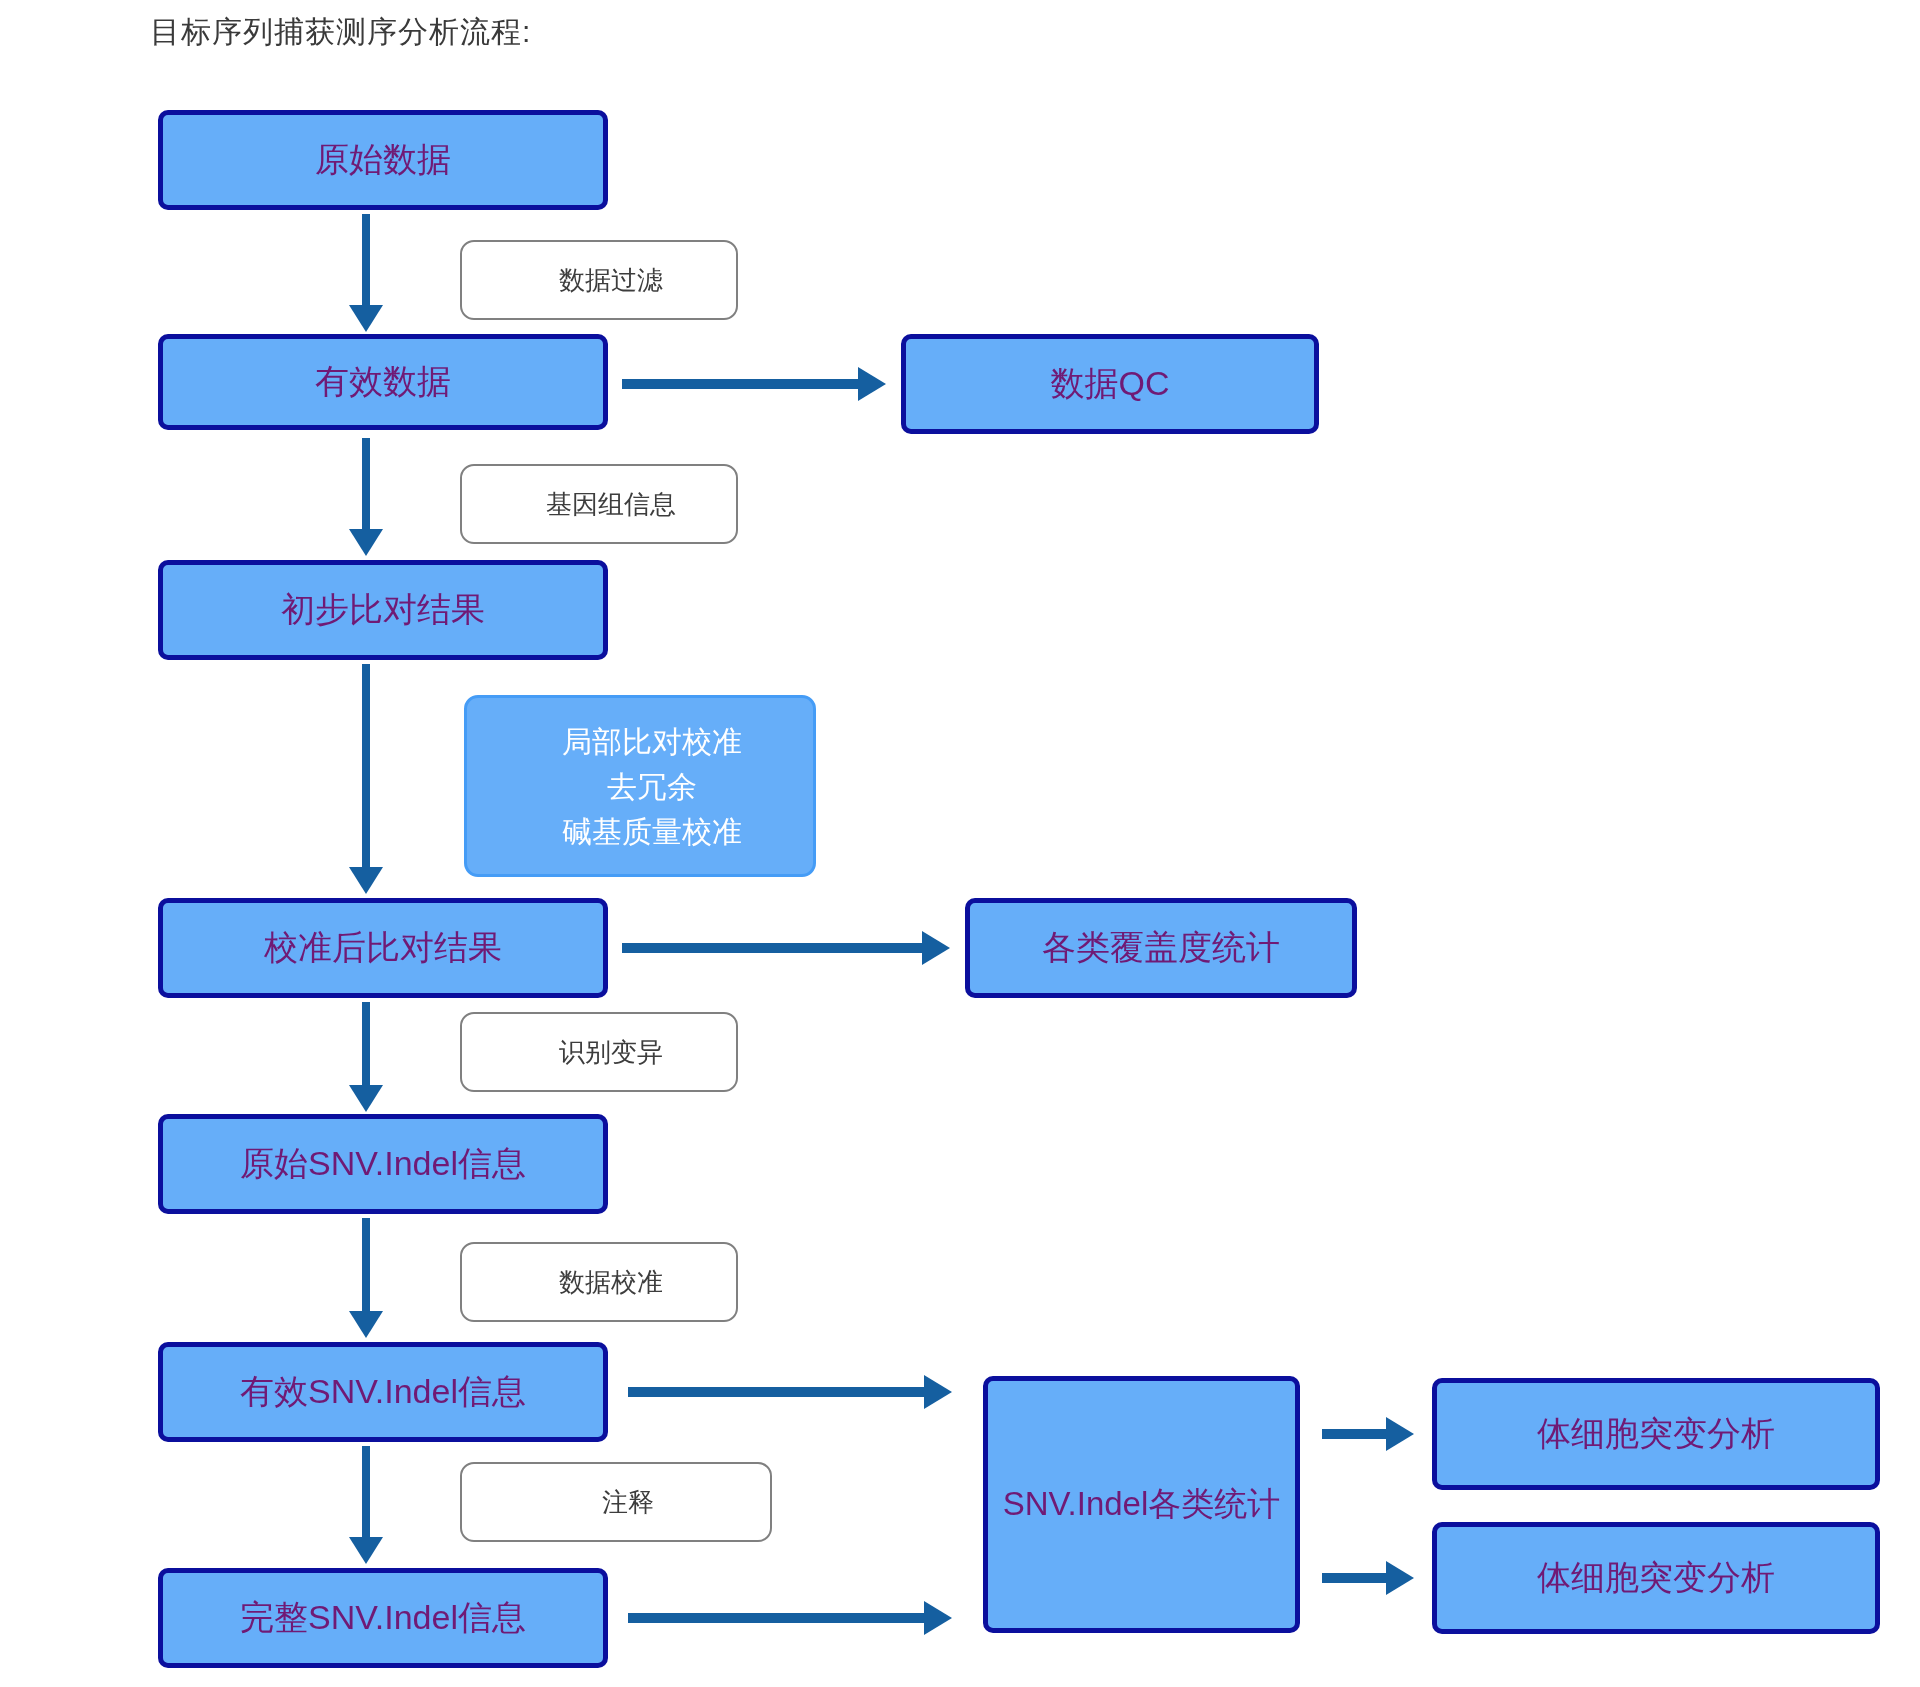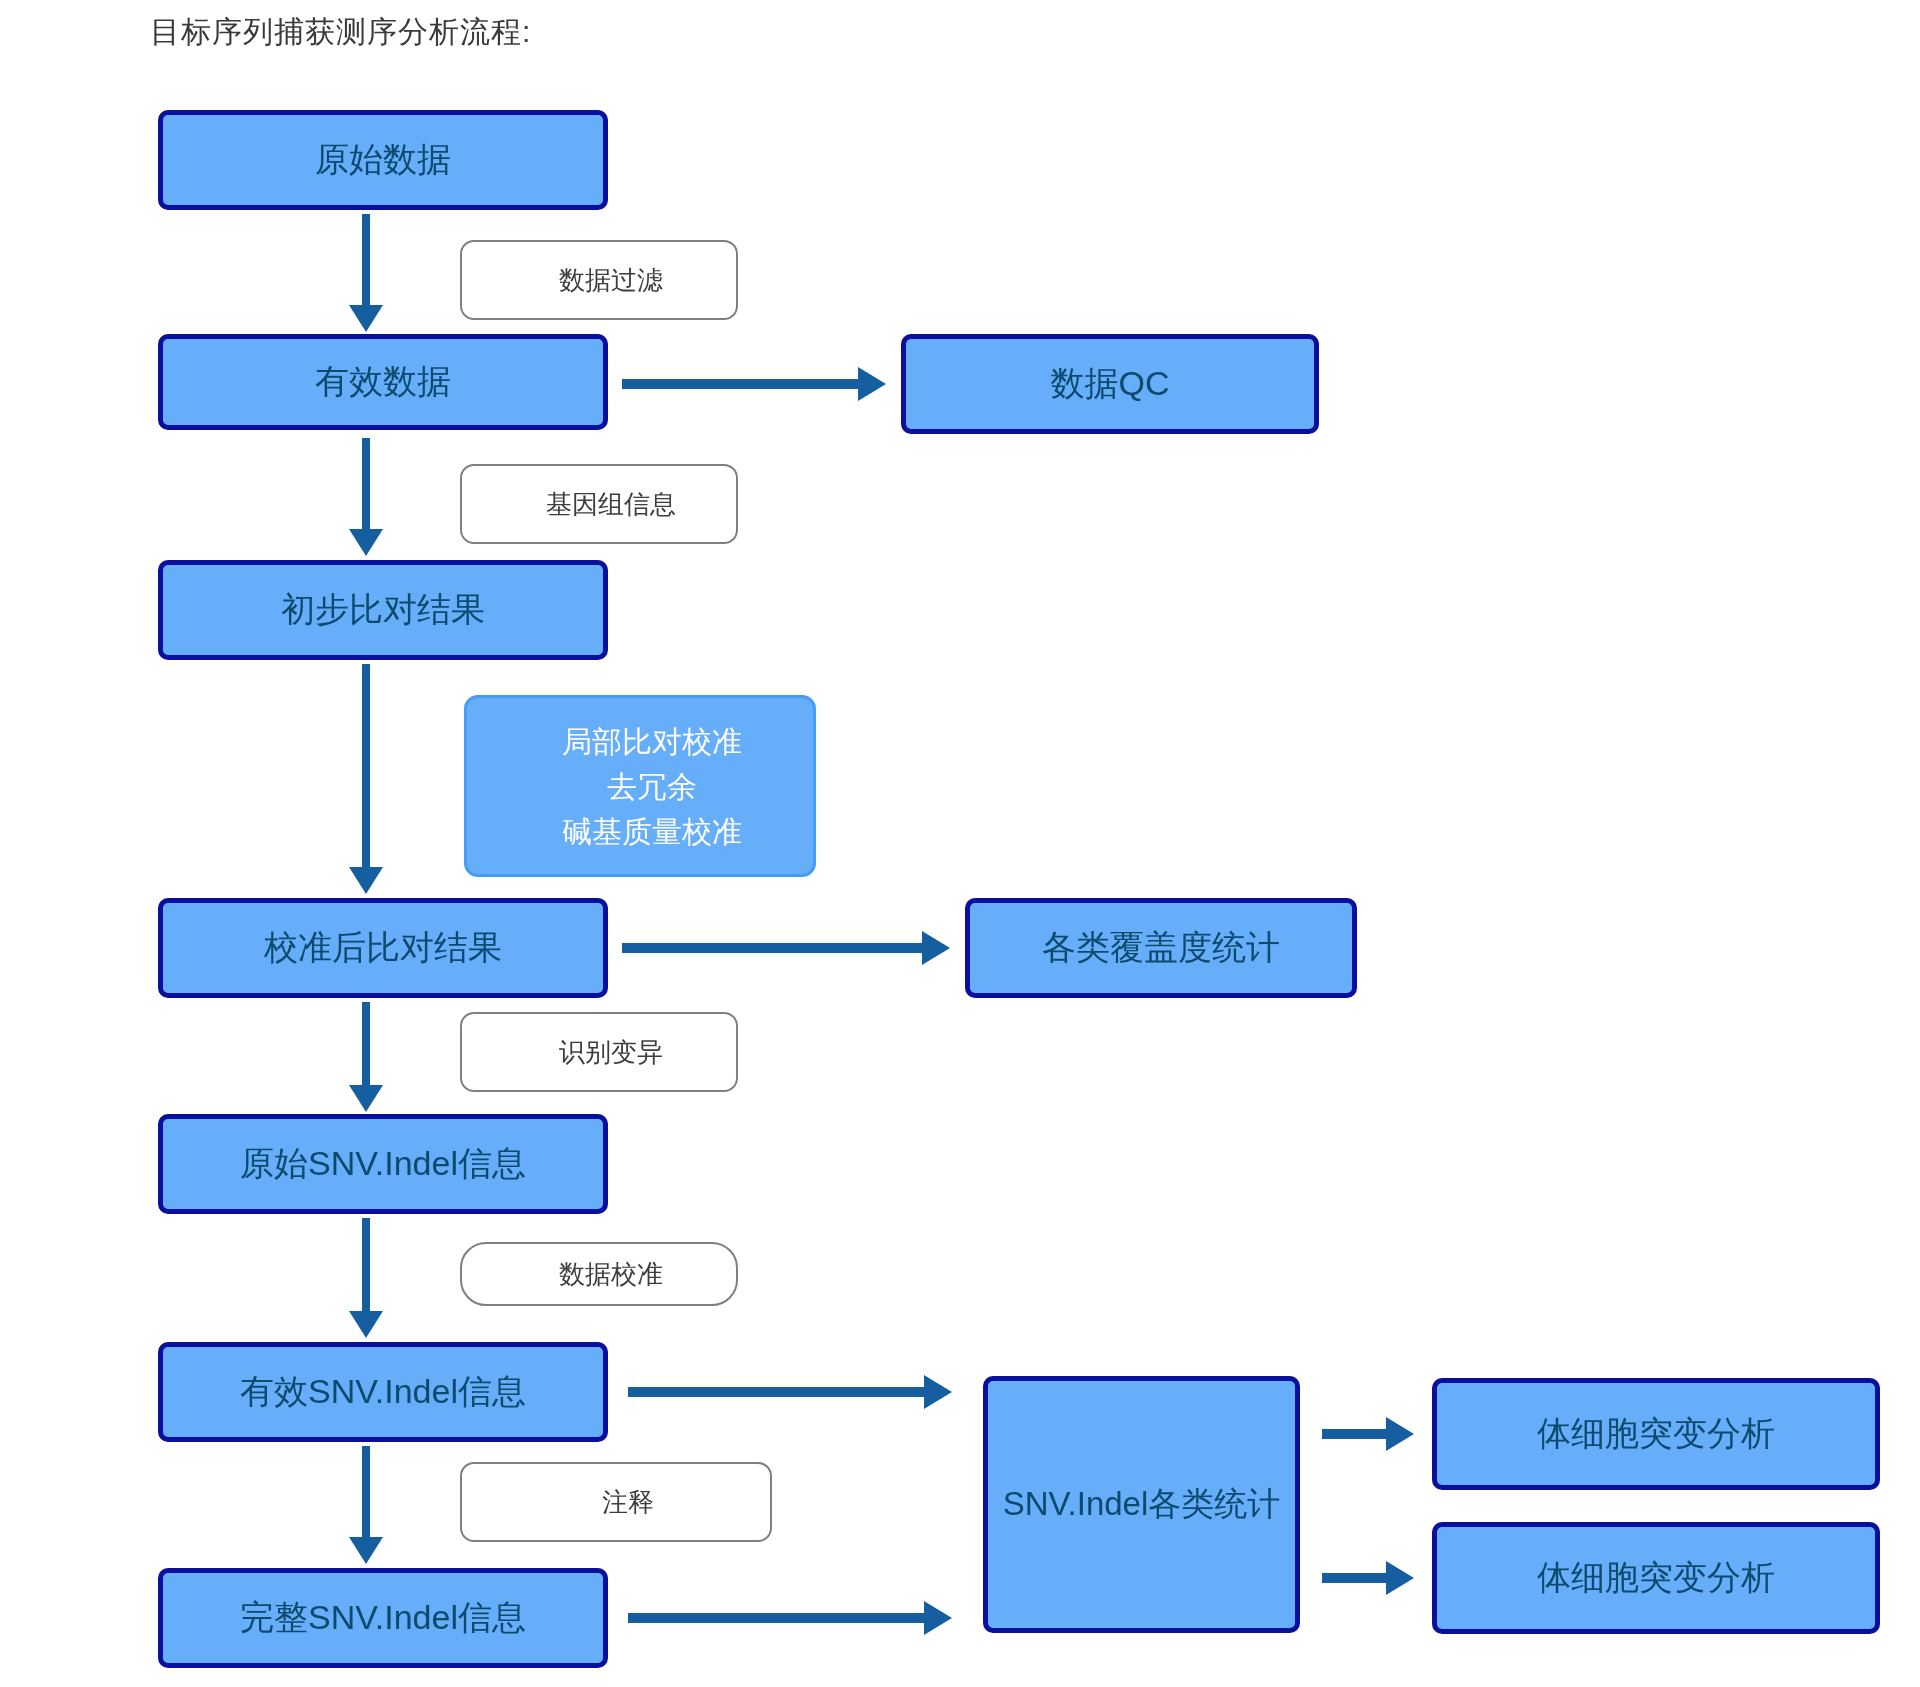--- a/index.html
+++ b/index.html
@@ -27,21 +27,21 @@
   .node {
     position: absolute;
     box-sizing: border-box;
     background: var(--fill, #66AEF9);
     border: 5px solid var(--nborder, #0B0F9D);
     border-radius: 10px;
     display: flex;
     align-items: center;
     justify-content: center;
     text-align: center;
-    color: #0c4a6e;
+    color: #701a75;
     font-size: 34px;
     line-height: 1.35;
     padding: 0 10px;
   }
   
   .plabel {
     position: absolute;
     box-sizing: border-box;
     background: #ffffff;
     border: 2px solid var(--lborder, #808080);
@@ -109,21 +109,21 @@
   <div class="node" style="left:983px; top:1376px; width:317px; height:257px; font-size:33px;">SNV.Indel各类统计</div>
   <div class="node" style="left:1432px; top:1378px; width:448px; height:112px;">体细胞突变分析</div>
   <div class="node" style="left:1432px; top:1522px; width:448px; height:112px;">体细胞突变分析</div>
 
   <div class="plabel" style="left:460px; top:240px;  width:278px; height:80px;">数据过滤</div>
   <div class="plabel" style="left:460px; top:464px;  width:278px; height:80px;">基因组信息</div>
   <div class="plabel blue" style="left:464px; top:695px; width:352px; height:182px;">局部比对校准
 去冗余
 碱基质量校准</div>
   <div class="plabel" style="left:460px; top:1012px; width:278px; height:80px;">识别变异</div>
-  <div class="plabel" style="left:460px; top:1242px; width:278px; height:64px;border-radius:26px;">数据校准</div>
+  <div class="plabel" style="left:460px; top:1242px; width:278px; height:80px;">数据校准</div>
   <div class="plabel" style="left:460px; top:1462px; width:312px; height:80px;">注释</div>
 
   <div class="arrow down" style="left:349px; top:214px;  height:118px;">
       <i class="shaft"></i>
       <i class="head"></i>
     </div>
   <div class="arrow down" style="left:349px; top:438px;  height:118px;">
       <i class="shaft"></i>
       <i class="head"></i>
     </div>

